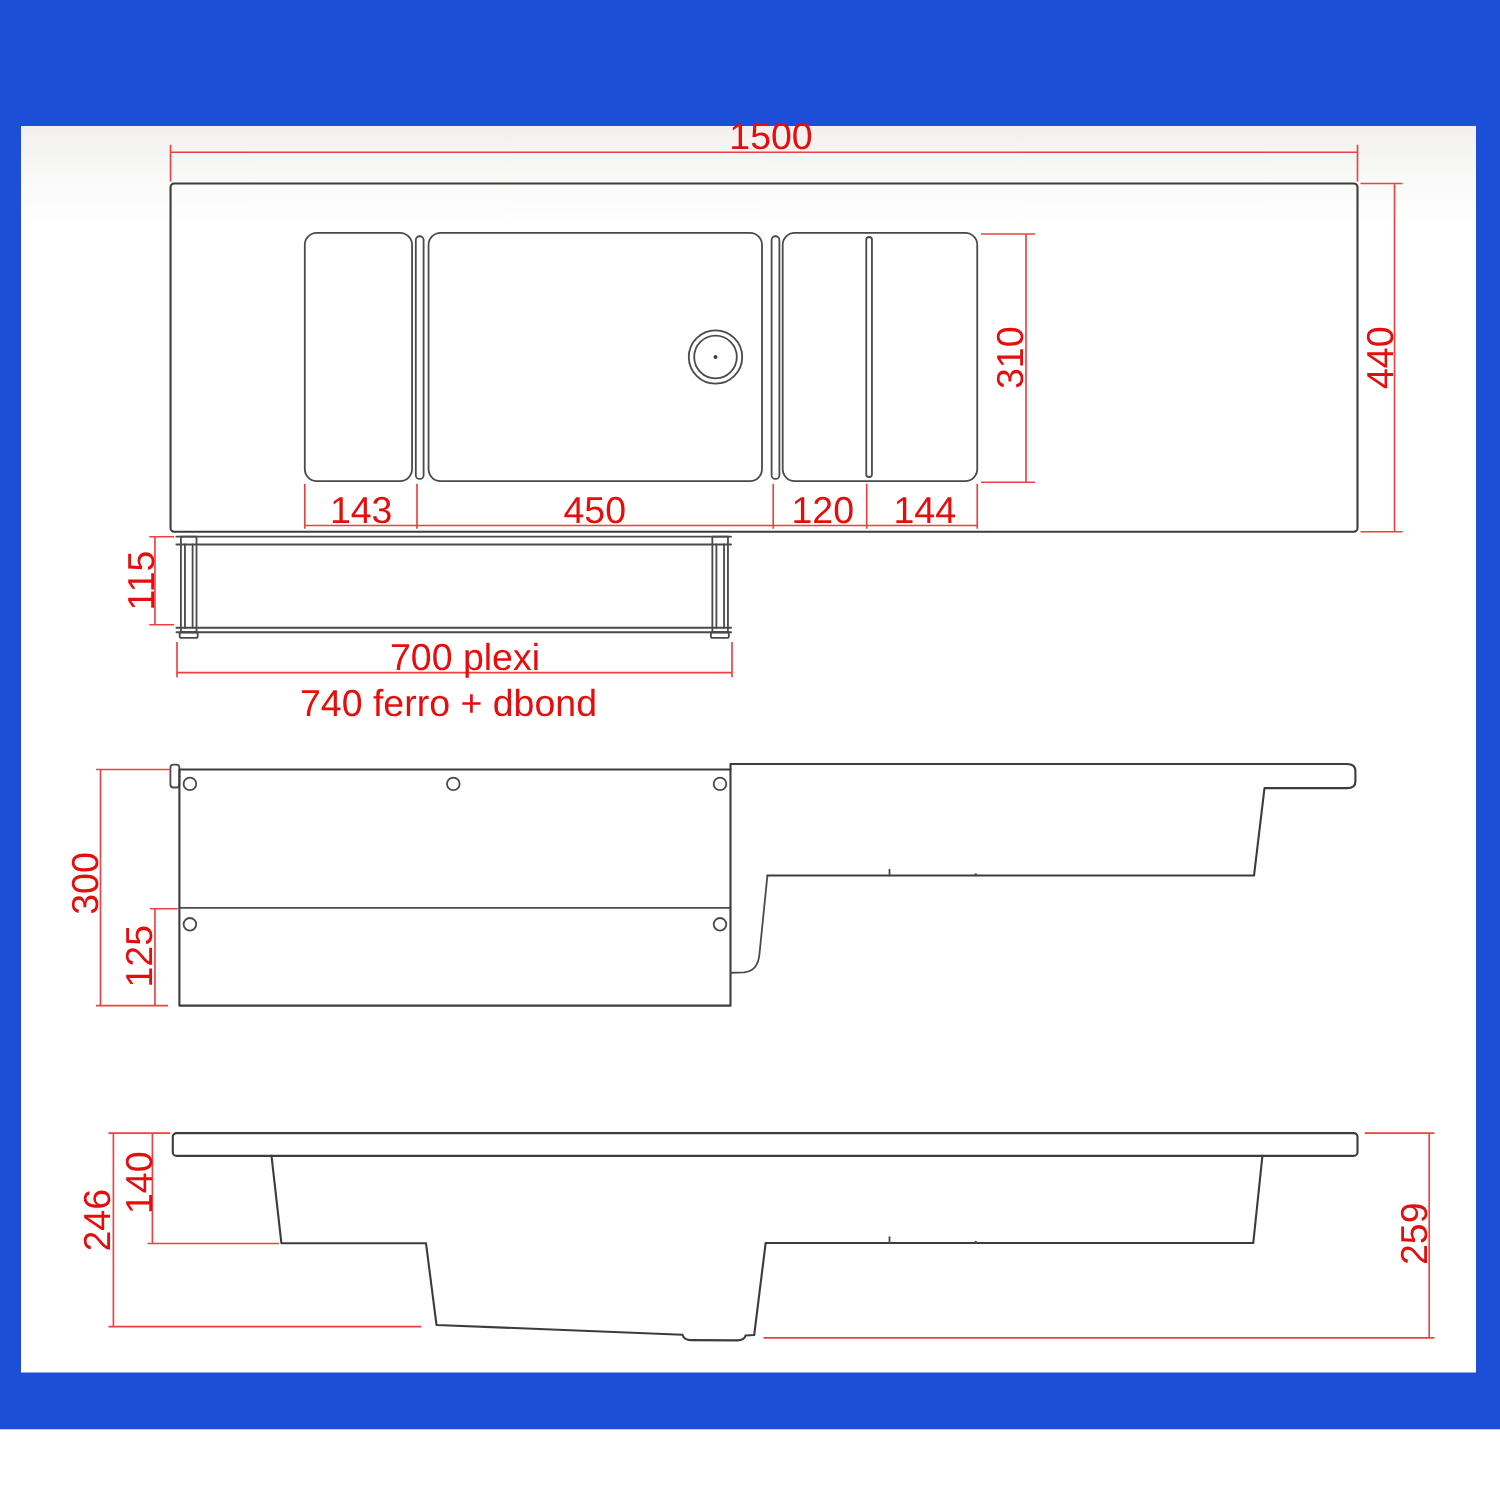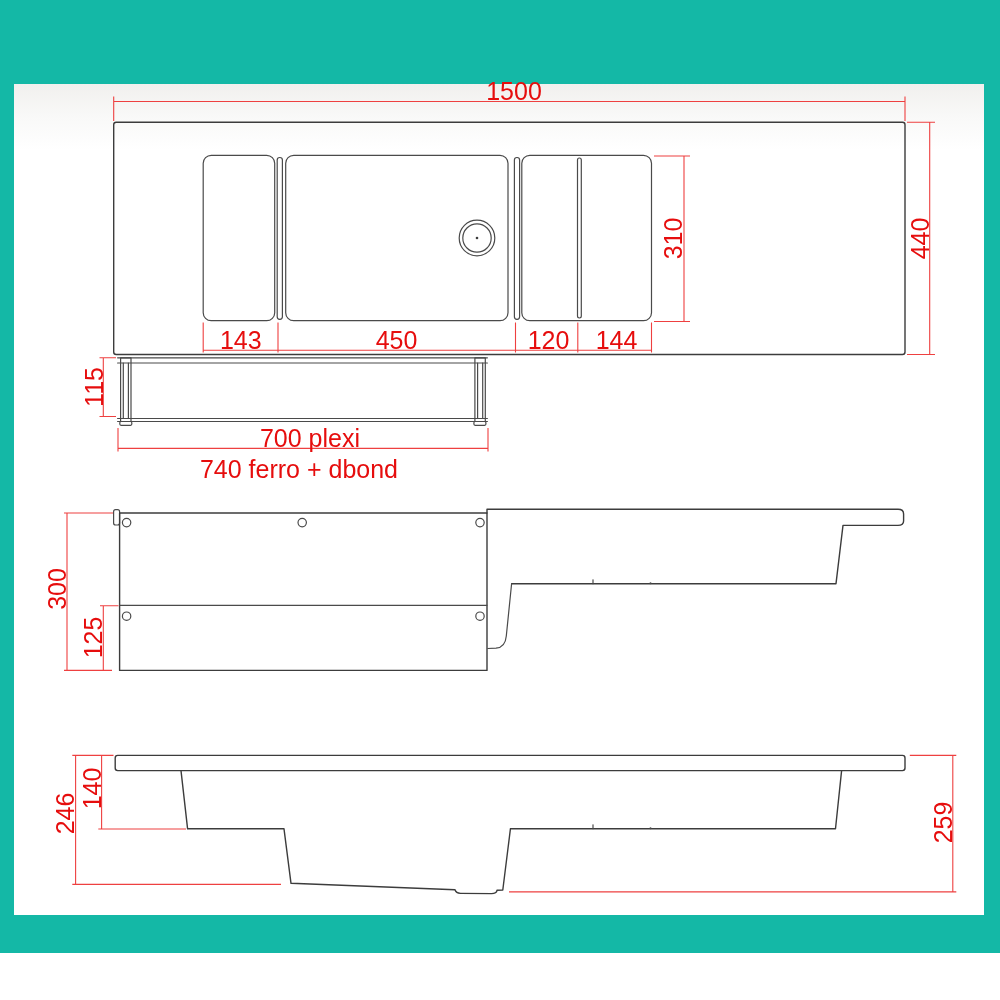--- a/index.html
+++ b/index.html
@@ -1,16 +1,16 @@
 <!DOCTYPE html>
 <html><head>
 <meta charset="utf-8">
 <style>
   html,body{margin:0;padding:0;background:#ffffff;}
-  .canvas{position:relative;width:1000px;height:953px;background:#14b8a6;overflow:hidden;
+  .canvas{position:relative;width:1000px;height:953px;background:#1d4ed8;overflow:hidden;
           font-family:"Liberation Sans", sans-serif;}
   .photo-bg{position:absolute;left:14px;top:84px;width:970px;height:831px;
             background:linear-gradient(180deg,#f1f0ee 0%,#f9f9f8 4%,#ffffff 8%,#ffffff 100%);}
   svg{position:absolute;left:0;top:0;}
   .k{fill:none;stroke:#3c3c3c;stroke-width:1.4;stroke-linejoin:round;stroke-linecap:round;}
   .k2{fill:none;stroke:#4a4a4a;stroke-width:1.2;stroke-linejoin:round;stroke-linecap:round;}
   .r{fill:none;stroke:#ee4040;stroke-width:1.1;stroke-linecap:butt;}
   .rt{fill:#e60d0d;font-size:25px;font-family:"Liberation Sans",sans-serif;}
 </style>
 </head>

